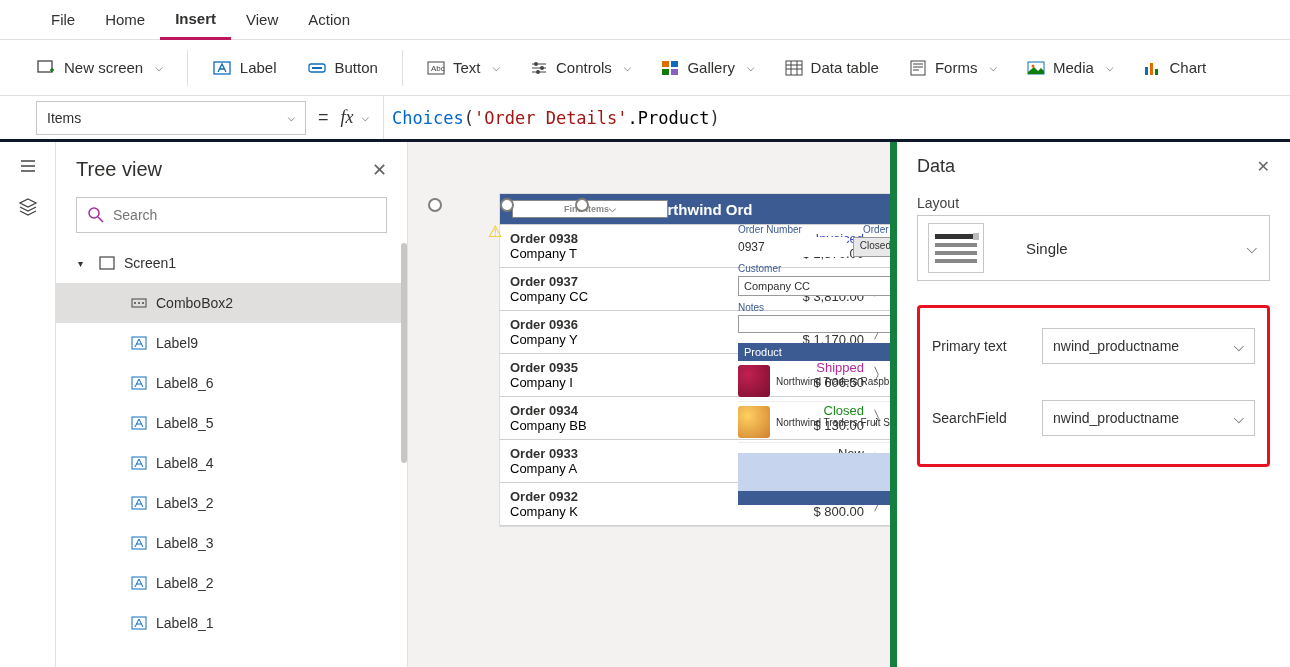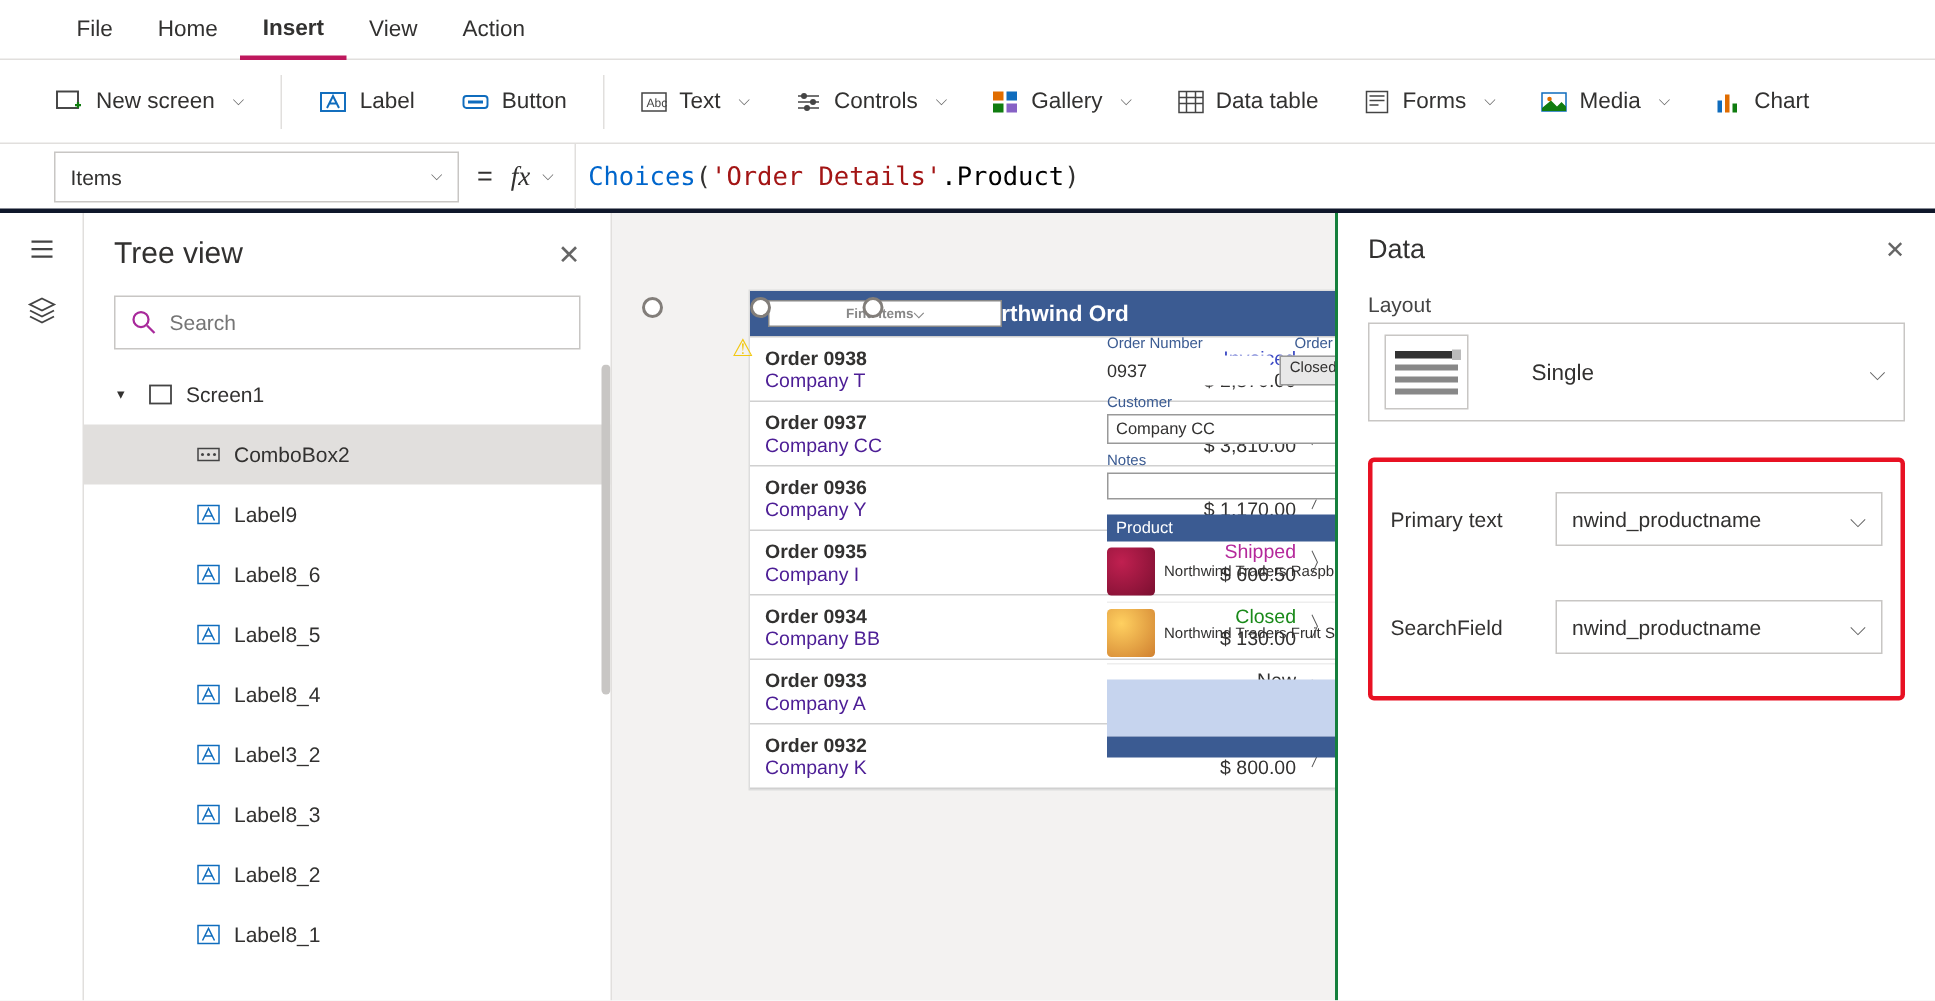--- a/index.html
+++ b/index.html
@@ -57,21 +57,21 @@
   .app-titlebar { background: #3b5b92; color: #fff; height: 30px; display: flex; align-items: center; justify-content: center; font-weight: 600; font-size: 15px; position: relative; }
   .sel-handle { position: absolute; width: 14px; height: 14px; border-radius: 50%; background: #fff; border: 2px solid #827e7a; }
   .h1 { left: 20px; top: 56px; } .h2 { left: 92px; top: 56px; } .h3 { left: 167px; top: 56px; }
   .finditems { position: absolute; left: 12px; top: 6px; width: 156px; height: 18px; background: #fff; border: 1px solid #888; font-size: 9px; color: #888; display: flex; align-items: center; padding: 0 4px; justify-content: center; }
 
   .orderlist { }
   .orderrow { border-bottom: 1px solid #d0d0d0; padding: 6px 10px; display: flex; align-items: center; }
   .orderrow.first { border-top: 1px solid #d0d0d0; }
   .orderinfo { flex: 1; }
   .ordernum { font-weight: 600; font-size: 13px; }
-  .ordercomp { font-size: 13px; color: #4c1d95; }
+  .ordercomp { font-size: 13px; color: #000000; }
   .orderstat { text-align: right; font-size: 13px; min-width: 78px; }
   .orderstat .st { display: block; }
   .st-inv { color: #3b49c4; } .st-clo { color: #1a8a1a; } .st-shp { color: #b5299b; } .st-new { color: #333; }
   .orderarrow { font-size: 18px; color: #555; padding-left: 8px; }
   .warn-ic { position: absolute; left: 80px; top: 80px; color: #f2c811; font-size: 16px; z-index: 5; }
 
   
   .detailform { position: absolute; left: 330px; top: 82px; width: 160px; font-size: 11px; }
   .df-field { margin-bottom: 6px; }
   .df-label { color: #3b5b92; font-size: 10px; margin-bottom: 2px; display: flex; justify-content: space-between; }
@@ -79,21 +79,21 @@
   .df-val.closed { background: #e8e8e8; font-size: 10px; display: inline-block; padding: 2px 6px; }
   .df-product-head { background: #3b5b92; color: #fff; padding: 3px 6px; font-size: 11px; margin-top: 10px; }
   .prodrow { display: flex; align-items: center; gap: 6px; padding: 4px 0; font-size: 10px; border-bottom: 1px solid #eee; }
   .prodimg { width: 32px; height: 32px; border-radius: 3px; }
   .prodimg.berry { background: radial-gradient(circle at 30% 30%, #c02050, #7a0f30); }
   .prodimg.fruit { background: radial-gradient(circle at 30% 30%, #ffd060, #d08030); }
   .blue-stripe { background: #c6d4ee; height: 38px; margin-top: 10px; }
   .blue-bar { background: #3b5b92; height: 14px; margin-top: 0px; }
 
   
-  .datapanel { position: absolute; right: 0; top: 0; width: 400px; height: 100%; background: #fff; border-left: 2px solid #15803d; padding: 14px 20px; }
+  .datapanel { position: absolute; right: 0; top: 0; width: 400px; height: 100%; background: #fff; border-left: 7px solid #15803d; padding: 14px 20px; }
   .dp-head { display: flex; justify-content: space-between; align-items: center; margin-bottom: 18px; }
   .dp-head h3 { font-size: 18px; font-weight: 400; }
   .dp-close { cursor: pointer; font-size: 16px; color: #666; }
   .dp-label { font-size: 14px; color: #444; margin-bottom: 4px; }
   .dp-layout { display: flex; align-items: center; border: 1px solid #c8c6c4; height: 66px; margin-bottom: 24px; cursor: pointer; gap: 32px; }
   .layout-thumb { width: 56px; height: 50px; margin: 0 10px; border: 1px solid #c8c6c4; display: flex; flex-direction: column; justify-content: center; gap: 4px; padding: 6px; }
   .layout-thumb .bar { height: 4px; background: #888; }
   .layout-thumb .bar.top { background: #333; height: 5px; position: relative; }
   .layout-thumb .bar.top::after { content: ""; position: absolute; right: -2px; top: -1px; width: 6px; height: 7px; background: #bbb; }
   .dp-layout-label { flex: 1; font-size: 15px; }

